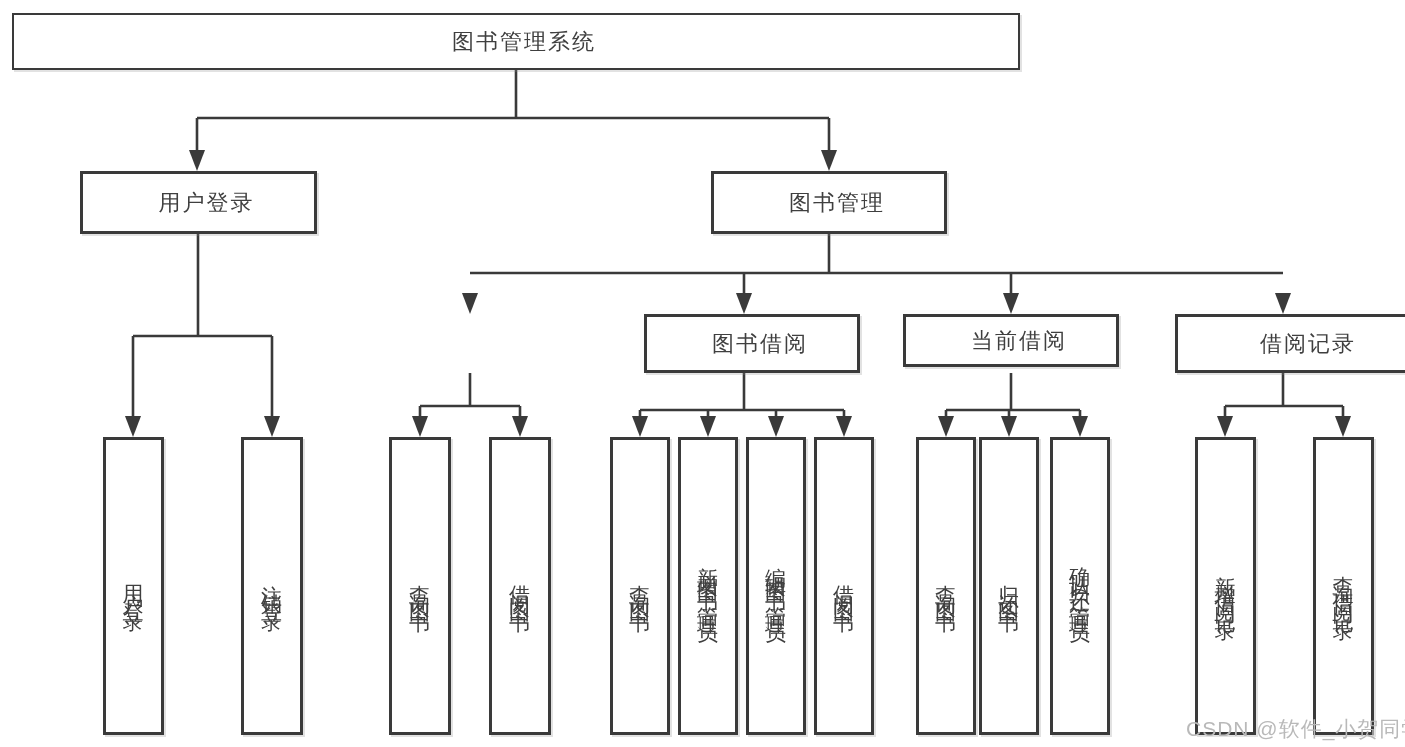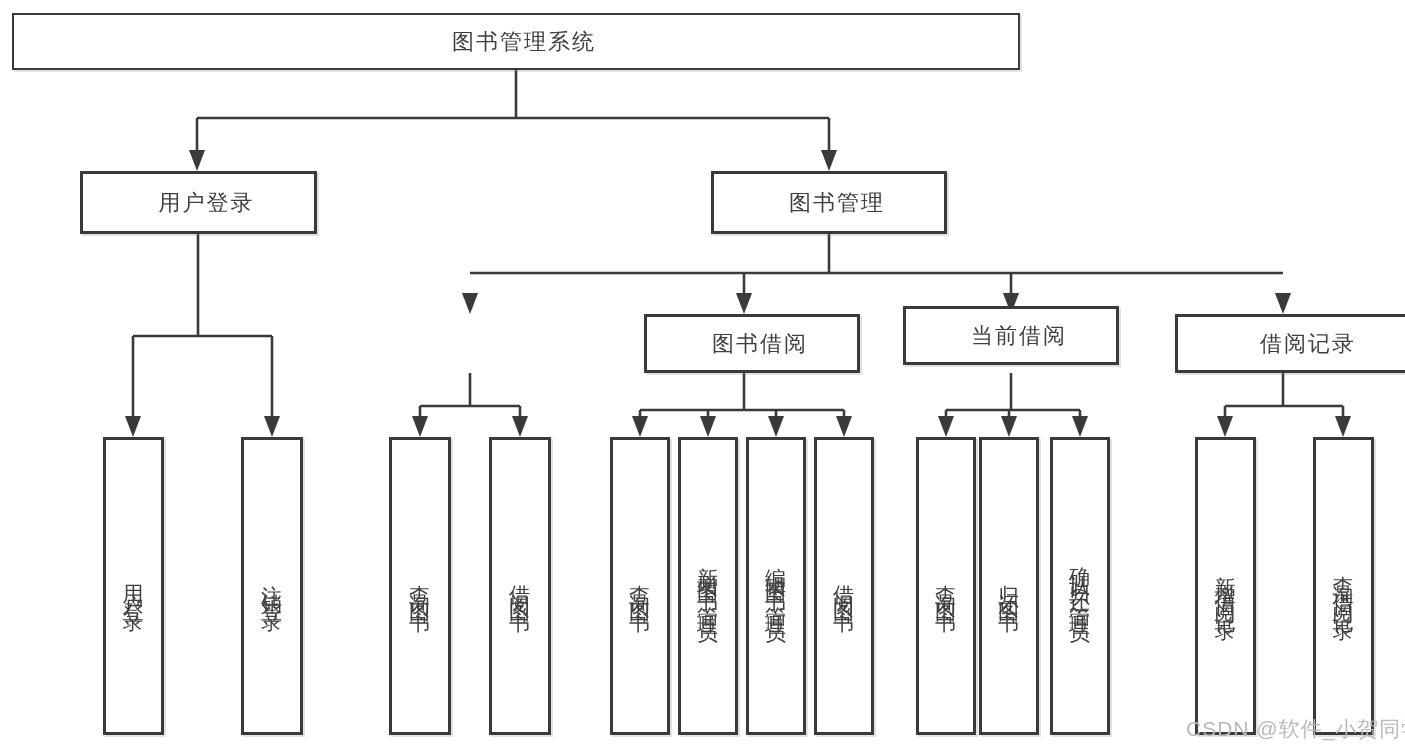--- a/index.html
+++ b/index.html
@@ -90,21 +90,21 @@
       <polygon points="1335,416 1351,416 1343,437"></polygon>
     </g>
   </svg>
 
   <div class="box h root" style="left:12px; top:13px; width:1008px; height:57px;">图书管理系统</div>
 
   <div class="box h" style="left:80px; top:171px; width:237px; height:63px;">用户登录</div>
   <div class="box h" style="left:711px; top:171px; width:236px; height:63px;">图书管理</div>
 
   <div class="box h" style="left:636px; top:314px; width:216px; height:59px;margin-left:8px;">图书借阅</div>
-  <div class="box h" style="left:903px; top:306px; width:216px; height:59px;">当前借阅</div>
+  <div class="box h" style="left:903px; top:314px; width:216px; height:53px;">当前借阅</div>
   <div class="box h" style="left:1175px; top:314px; width:250px; height:59px;">借阅记录</div>
 
   <div class="box v" style="left:103px; top:437px; width:61px; height:298px;">用户登录</div>
   <div class="box v" style="left:241px; top:437px; width:62px; height:298px;">注销登录</div>
 
   <div class="box v" style="left:389px; top:437px; width:62px; height:298px;">查询图书</div>
   <div class="box v" style="left:489px; top:437px; width:62px; height:298px;">借阅图书</div>
 
   <div class="box v" style="left:610px; top:437px; width:60px; height:298px;">查询图书</div>
   <div class="box v long" style="left:678px; top:437px; width:60px; height:298px;">新增图书（管理员）</div>

